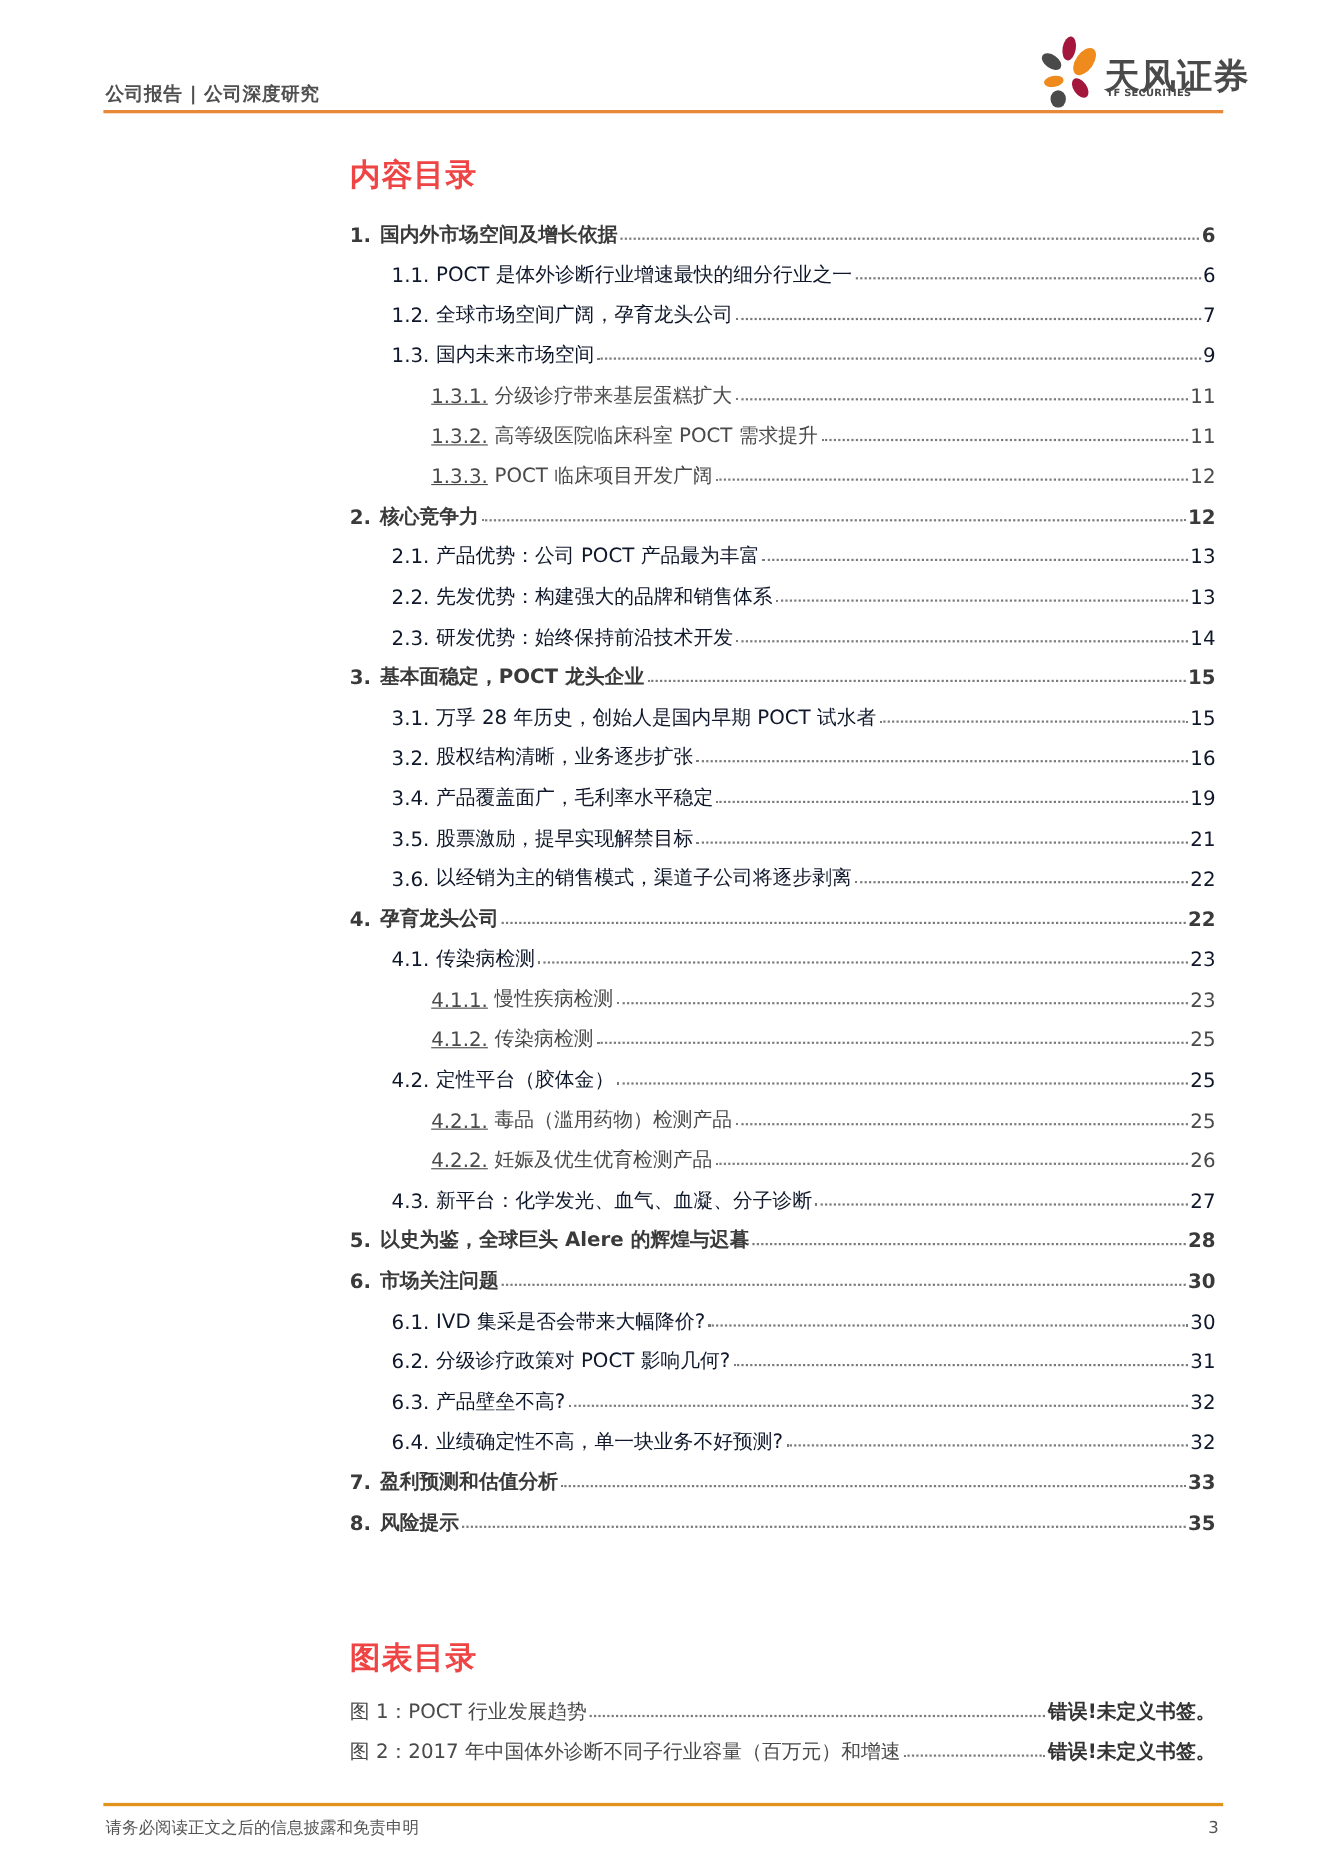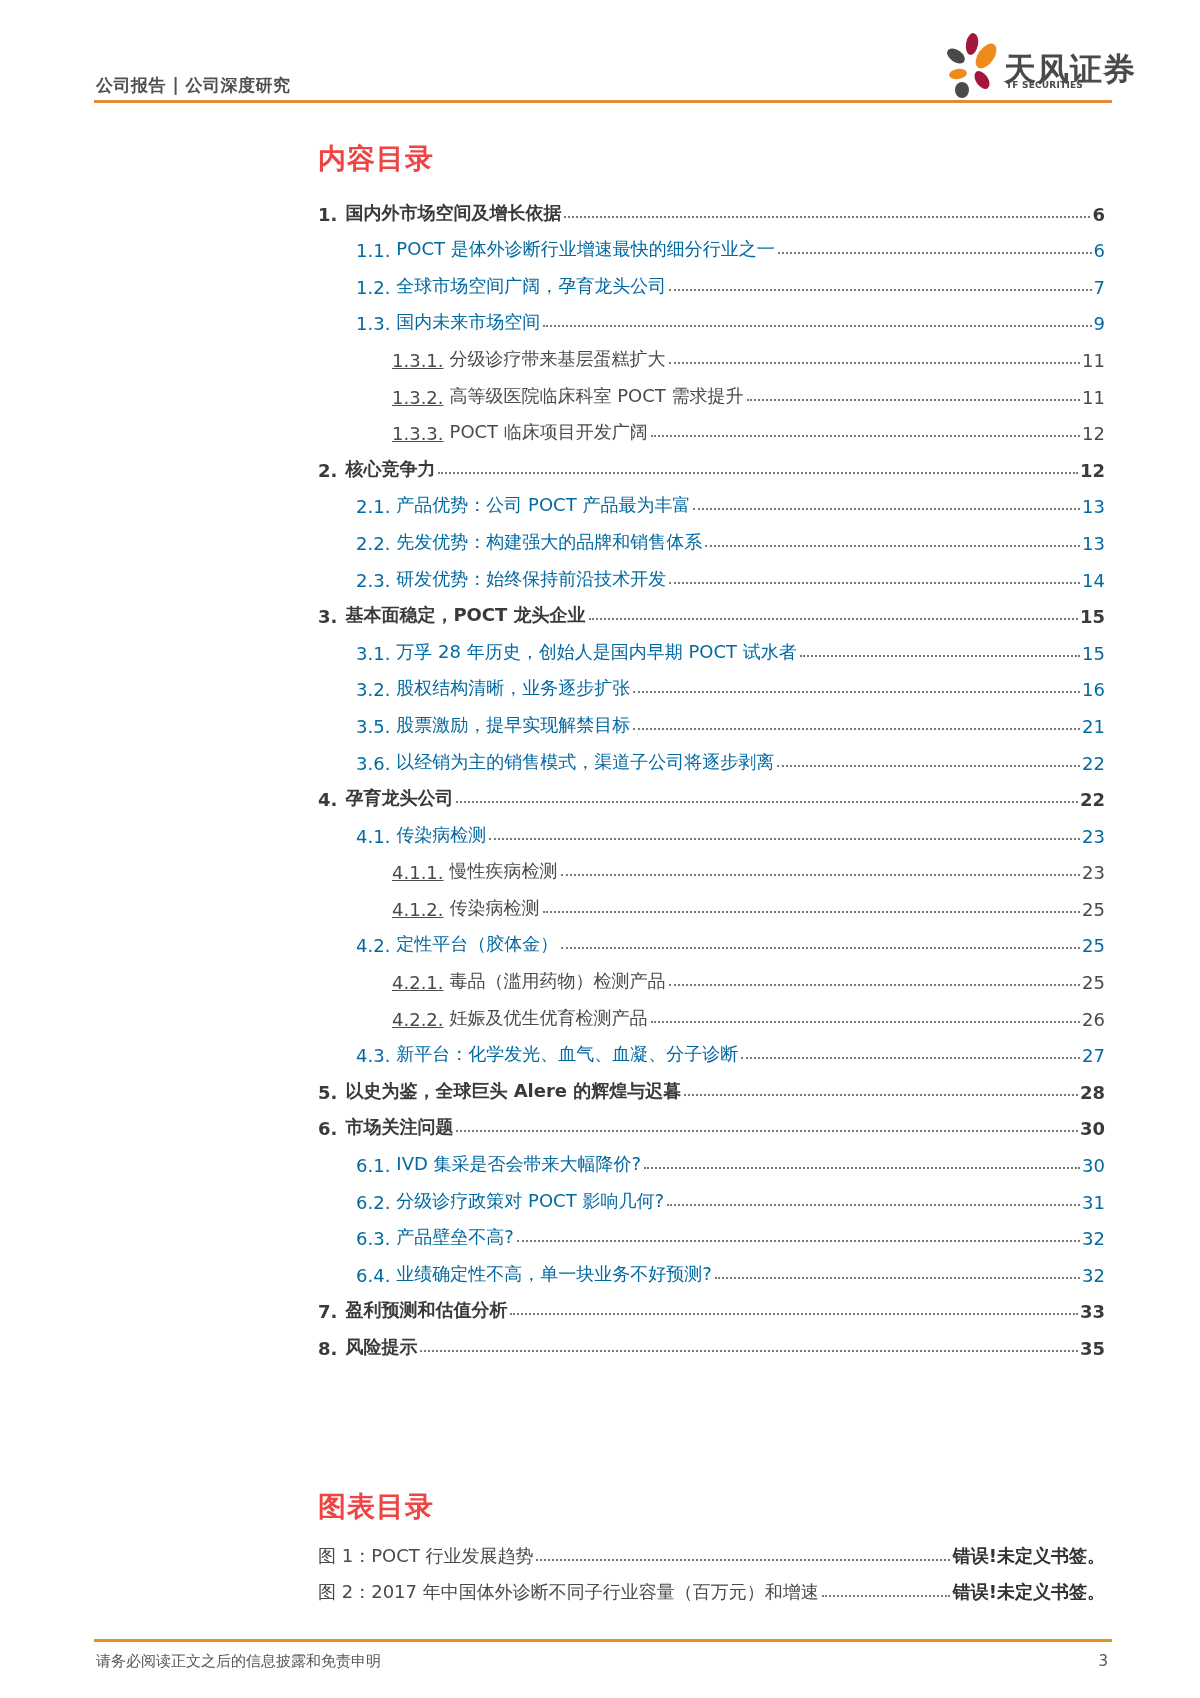--- a/index.html
+++ b/index.html
@@ -22,21 +22,21 @@
                    letter-spacing: 1px; }
 
   .toc { position: absolute; left: 318px; top: 194px; width: 787px; }
   .toc-row { position: relative; height: 36.6px; display: flex; align-items: flex-end; }
   .toc-row .num { white-space: nowrap; }
   .toc-row .label { white-space: nowrap; }
   .toc-row .leader { flex: 1; border-bottom: 2px dotted #7a7a7a; margin: 0 2px 7px 3px; height: 0; }
   .toc-row .page { white-space: nowrap; text-align: right; }
   .toc-row.l1 { font-size: 18px; font-weight: bold; color: #3a3a3a; padding-left: 0; }
   .toc-row.l1 .num { margin-right: 8px; }
-  .toc-row.l2 { font-size: 18px; color: #0369a1; padding-left: 38px; }
+  .toc-row.l2 { font-size: 18px; color: #0f172a; padding-left: 38px; }
   .toc-row.l2 .num { margin-right: 6px; }
   .toc-row.l3 { font-size: 18px; color: #4a4a4a; padding-left: 74px; }
   .toc-row.l3 .num { margin-right: 6px; text-decoration: underline; }
   .toc-row .content { display: flex; align-items: flex-end; width: 100%; padding-bottom: 6px; }
 
   .fig-list { position: absolute; left: 318px; top: 1538px; width: 787px; text-align: center; }
   .fig-row { height: 36px; display: flex; align-items: flex-end; font-size: 18px; color: #4a4a4a; }
   .fig-row .content { display: flex; align-items: flex-end; width: 100%; padding-bottom: 6px; }
   .fig-row .label { white-space: nowrap; }
   .fig-row .leader { flex: 1; border-bottom: 2px dotted #7a7a7a; margin: 0 3px 7px 3px; }
@@ -176,20 +176,28 @@
     <div class="toc-row l2">
       <div class="content">
         <span class="num">3.2.</span>
         <span class="label">股权结构清晰，业务逐步扩张</span>
         <span class="leader"></span>
         <span class="page">16</span>
       </div>
     </div>
     <div class="toc-row l2">
       <div class="content">
+        <span class="num">3.4.</span>
+        <span class="label">产品覆盖面广，毛利率水平稳定</span>
+        <span class="leader"></span>
+        <span class="page">19</span>
+      </div>
+    </div>
+    <div class="toc-row l2">
+      <div class="content">
         <span class="num">3.5.</span>
         <span class="label">股票激励，提早实现解禁目标</span>
         <span class="leader"></span>
         <span class="page">21</span>
       </div>
     </div>
     <div class="toc-row l2">
       <div class="content">
         <span class="num">3.6.</span>
         <span class="label">以经销为主的销售模式，渠道子公司将逐步剥离</span>

